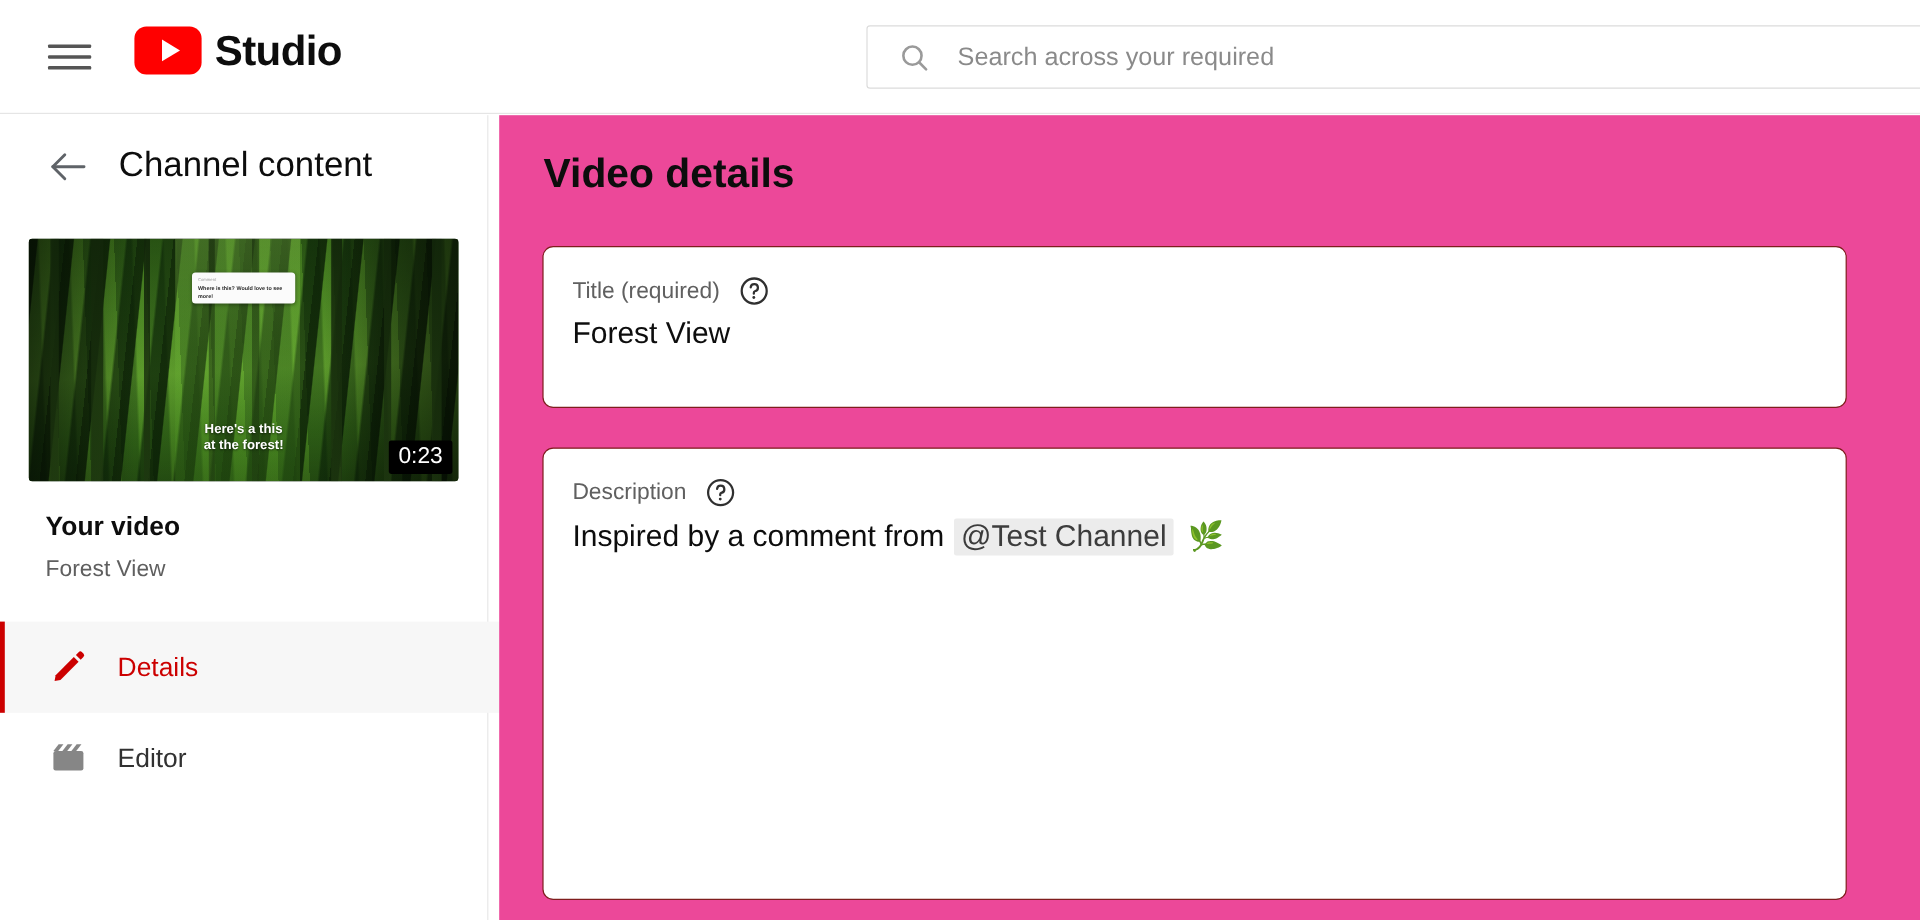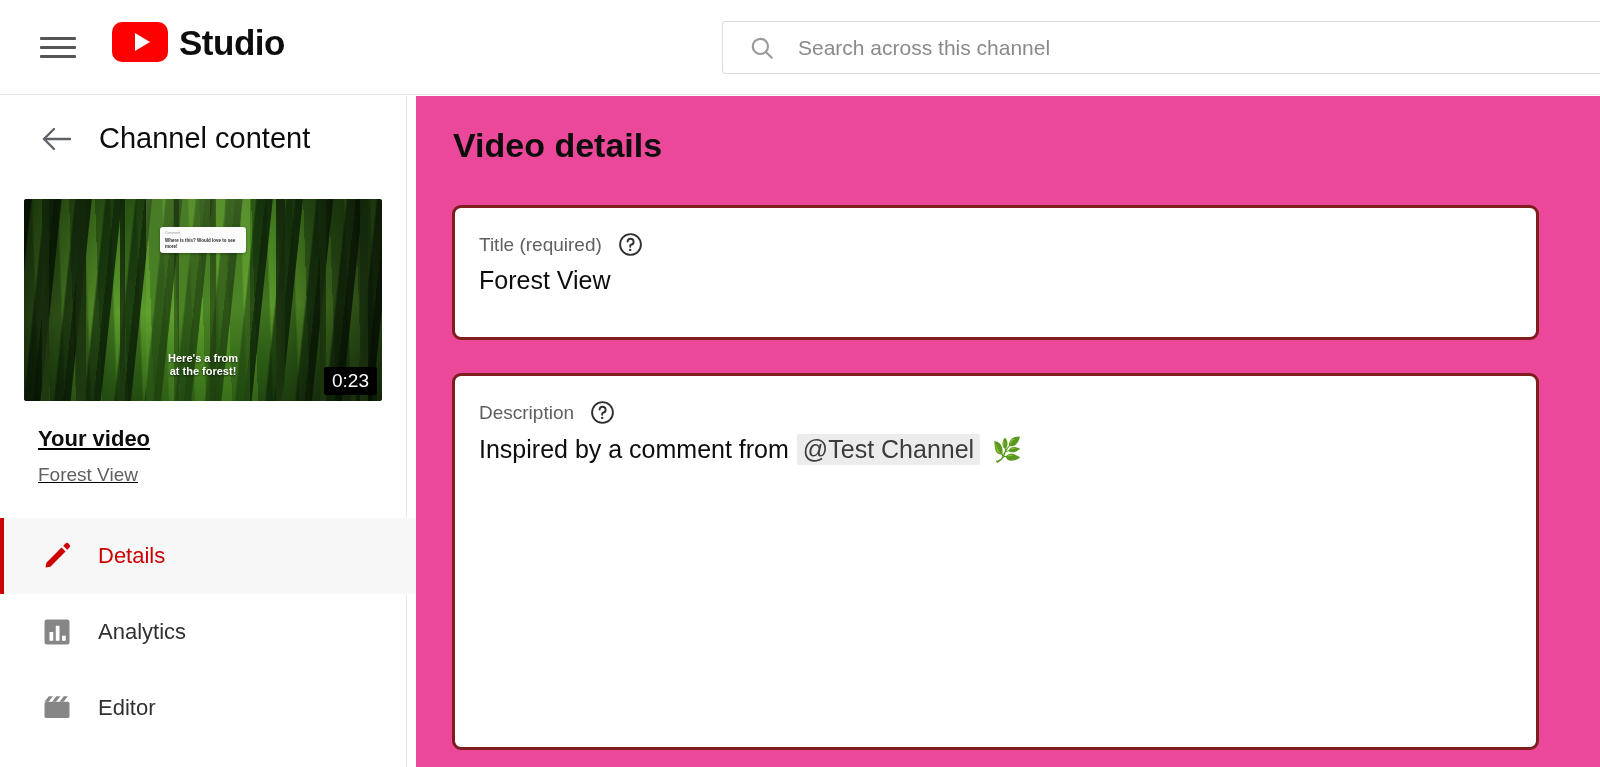--- a/index.html
+++ b/index.html
@@ -138,21 +138,21 @@
     text-shadow: 0 1px 2px rgba(0,0,0,0.6);
   }
   .duration {
     position: absolute; right: 5px; bottom: 6px;
     background: #000000; color: #ffffff;
     font-size: 19px; font-weight: 500;
     padding: 2px 8px; border-radius: 2px;
     line-height: 1.25;
   }
 
-  .video-meta { position: absolute; top: 330px; left: 38px; text-decoration: underline; }
+  .video-meta { position: absolute; top: 330px; left: 38px; }
   .vm-title { font-size: 22px; font-weight: bold; color: #0d0d0d; }
   .vm-sub { margin-top: 12px; font-size: 19px; color: #5f5f5f; }
 
   .nav { position: absolute; top: 422px; left: 0; width: 453px; }
   .nav-item {
     position: relative;
     height: 76px;
     display: flex; align-items: center;
     cursor: pointer;
   }
@@ -174,21 +174,21 @@
     position: absolute; top: 96px; left: 416px;
     width: 1192px; height: 671px;
     background: #ec4899;
   }
   .page-title {
     position: absolute; top: 30px; left: 37px;
     font-size: 34px; font-weight: bold; color: #0d0d0d;
   }
   .card {
     position: absolute; left: 36px; width: 1087px;
-    border: 3px solid #7f1d1d; border-radius: 9px;
+    border: 1px solid #7f1d1d; border-radius: 9px;
     background: #ffffff;
   }
   .card-title { top: 109px; height: 135px; }
   .card-desc  { top: 277px; height: 377px; }
   .field-label {
     position: absolute; top: 24px; left: 24px;
     display: flex; align-items: center; gap: 16px;
   }
   .field-label .lbl { font-size: 19px; color: #606060; }
   .help-icon { width: 25px; height: 25px; cursor: pointer; }
@@ -219,21 +219,21 @@
       <div class="play"></div>
     </div>
     <div class="brand-word">Studio</div>
   </div>
 
   <div class="searchbox">
     <svg class="search-icon" viewBox="0 0 24 24">
       <circle cx="10.5" cy="10.5" r="7" fill="none" stroke="#9a9a9a" stroke-width="2"></circle>
       <line x1="15.6" y1="15.6" x2="21" y2="21" stroke="#9a9a9a" stroke-width="2" stroke-linecap="round"></line>
     </svg>
-    <div class="search-placeholder">Search across this channel</div>
+    <div class="search-placeholder">Search across your required</div>
   </div>
 
 </div>
 
 <div class="sidebar">
 
   <div class="side-head">
     <svg class="back-arrow" viewBox="0 0 30 26">
       <line x1="2" y1="13" x2="28" y2="13" stroke="#5f6368" stroke-width="2.4" stroke-linecap="round"></line>
       <polyline points="12,3 2,13 12,23" fill="none" stroke="#5f6368" stroke-width="2.4" stroke-linecap="round" stroke-linejoin="round"></polyline>
@@ -252,21 +252,21 @@
     <div class="thumb-trunk" style="left:252px;width:9px;"></div>
     <div class="thumb-trunk" style="left:296px;width:6px;"></div>
     <div class="thumb-trunk" style="left:336px;width:8px;"></div>
 
     <div class="comment-card">
       <div class="cc-head">Comment</div>
       <div class="cc-body">Where is this? Would love to see more!</div>
     </div>
 
     <div class="thumb-caption">
-      <div>Here's a from</div>
+      <div>Here's a this</div>
       <div>at the forest!</div>
     </div>
 
     <div class="duration">0:23</div>
   </div>
 
   <div class="video-meta">
     <div class="vm-title">Your video</div>
     <div class="vm-sub">Forest View</div>
   </div>
@@ -276,31 +276,20 @@
     <div class="nav-item active">
       <span class="nav-icon">
         <svg viewBox="0 0 24 24" width="30" height="30">
           <path d="M3.5 17.3 L15.6 5.2 L18.8 8.4 L6.7 20.5 L2.8 21.2 Z" fill="#cc0000"></path>
           <path d="M17.0 3.8 L20.2 7.0 L22.0 5.2 A1.6 1.6 0 0 0 22.0 2.9 L21.1 2.0 A1.6 1.6 0 0 0 18.8 2.0 Z" fill="#cc0000"></path>
         </svg>
       </span>
       <span class="nav-label">Details</span>
     </div>
 
-    <div class="nav-item">
-      <span class="nav-icon">
-        <svg viewBox="0 0 24 24" width="30" height="30">
-          <rect x="2" y="2" width="20" height="20" rx="2" fill="#868686"></rect>
-          <rect x="6" y="12" width="3" height="7" fill="#ffffff"></rect>
-          <rect x="11" y="7" width="3" height="12" fill="#ffffff"></rect>
-          <rect x="16" y="15" width="3" height="4" fill="#ffffff"></rect>
-        </svg>
-      </span>
-      <span class="nav-label">Analytics</span>
-    </div>
 
     <div class="nav-item">
       <span class="nav-icon">
         <svg viewBox="0 0 24 24" width="30" height="30">
           <rect x="2" y="7" width="20" height="13" rx="1.5" fill="#868686"></rect>
           <path d="M2 7 L5.5 2.6 L8.7 2.6 L5.2 7 Z" fill="#868686"></path>
           <path d="M8 7 L11.5 2.6 L14.7 2.6 L11.2 7 Z" fill="#868686"></path>
           <path d="M14 7 L17.5 2.6 L20.7 2.6 L17.2 7 Z" fill="#868686"></path>
         </svg>
       </span>

